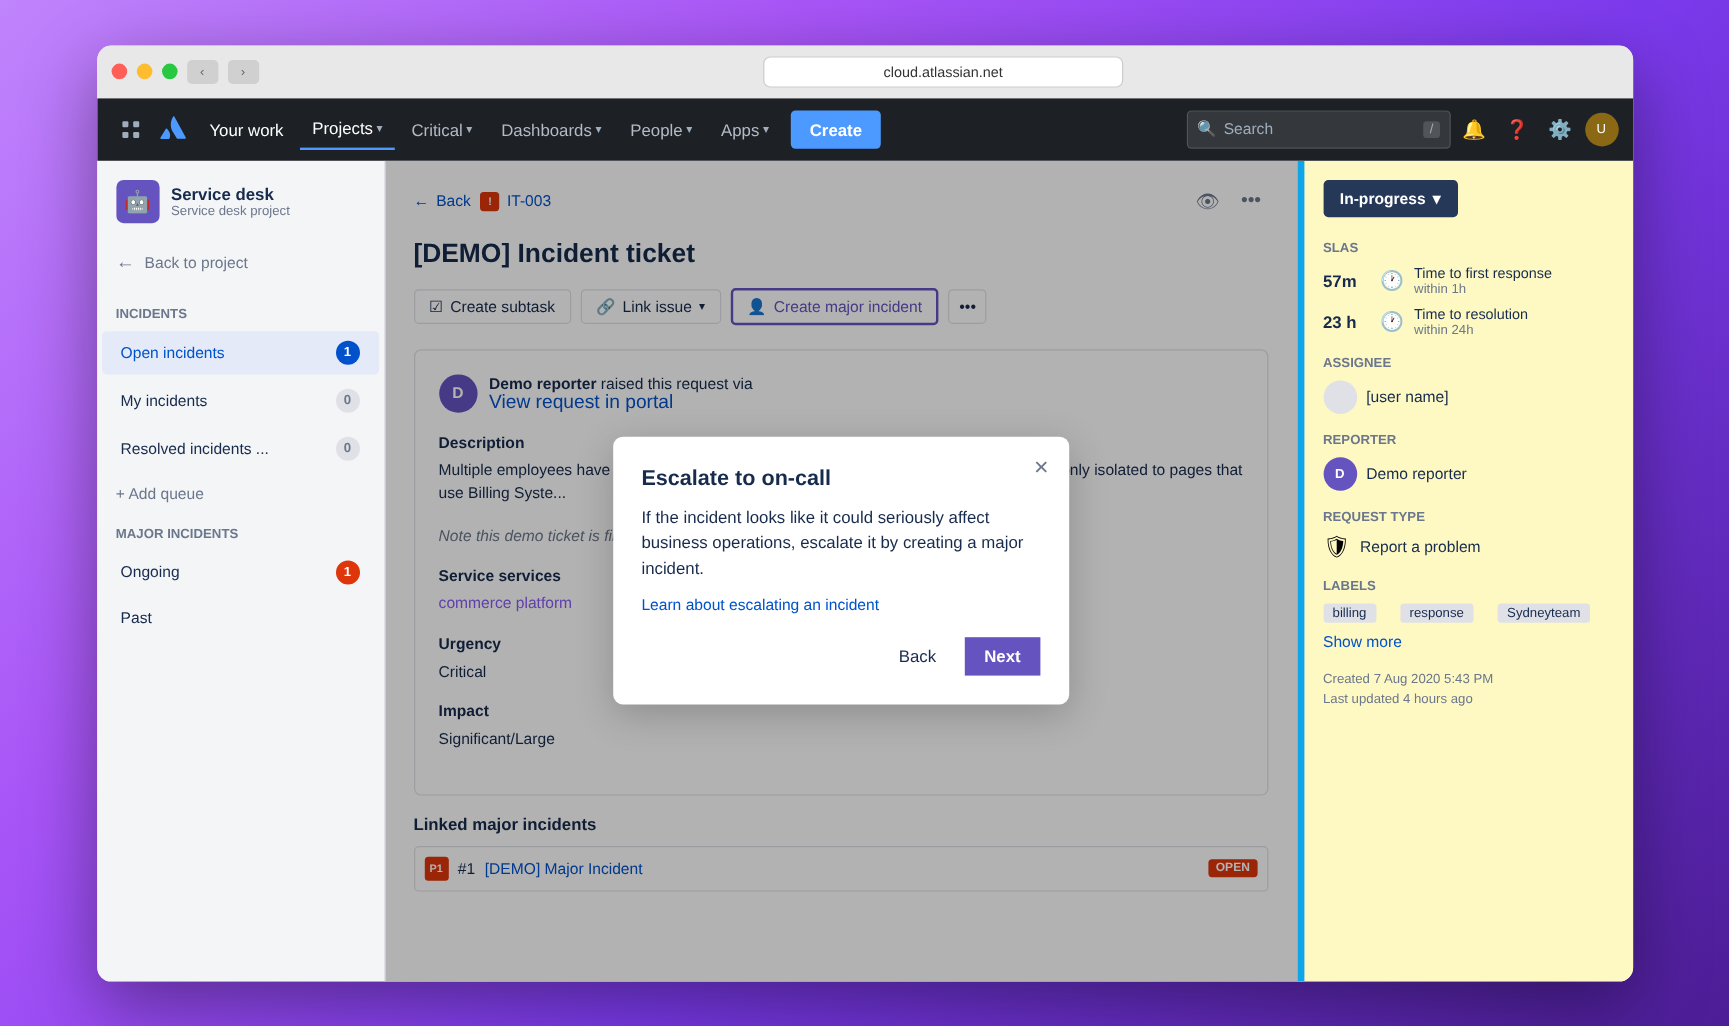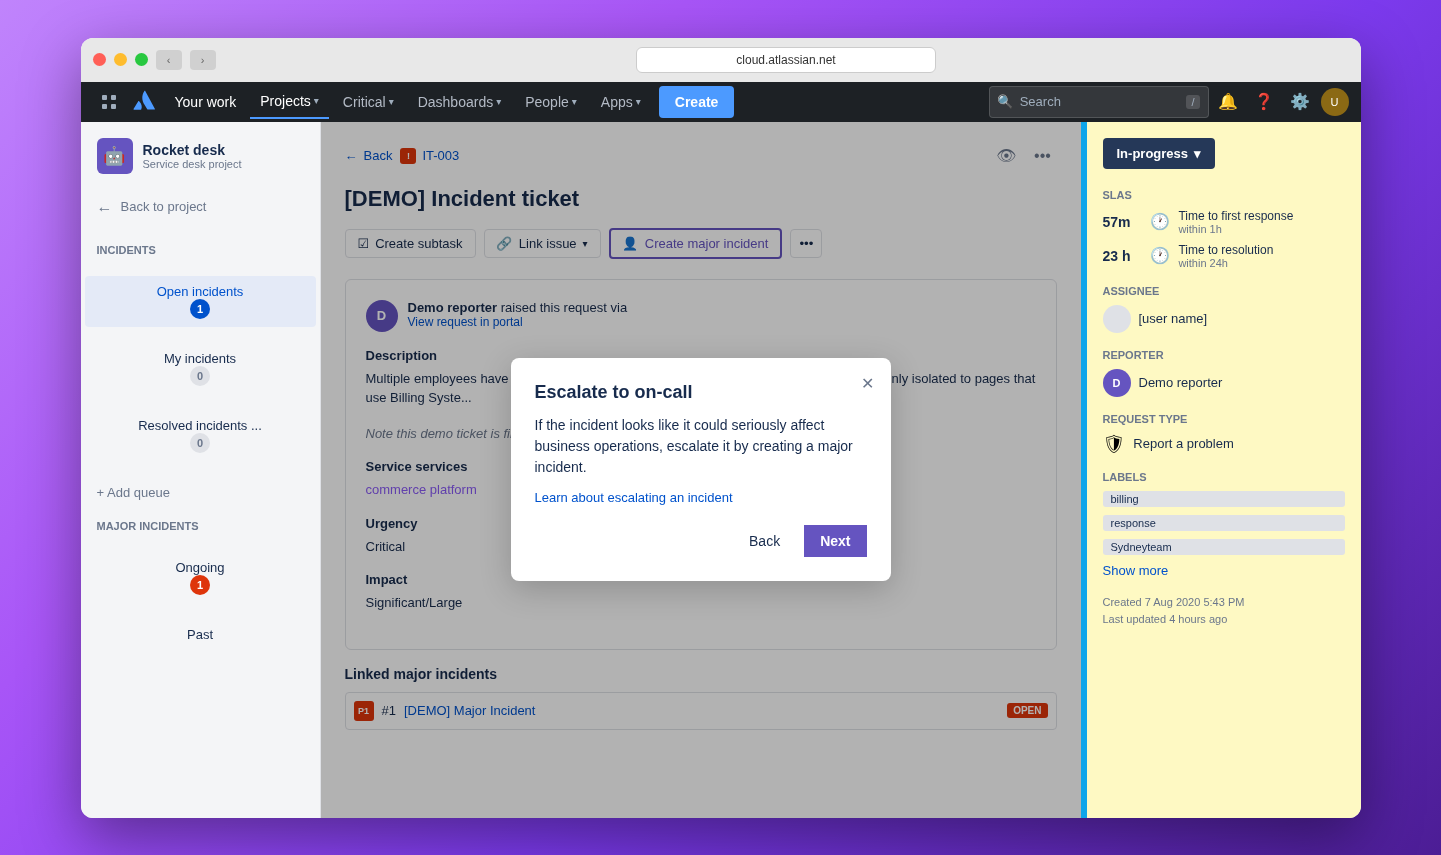--- a/index.html
+++ b/index.html
@@ -53,21 +53,21 @@
       height: 26px;
       display: flex;
       align-items: center;
       justify-content: center;
       font-size: 12px;
       color: #333;
       border: 1px solid #ccc;
     }
     
     .navbar {
-      height: 40px;
+      height: 52px;
       background: #1d2125;
       display: flex;
       align-items: center;
       padding: 0 12px;
       gap: 4px;
       flex-shrink: 0;
     }
     .nav-grid-icon {
       width: 32px; height: 32px;
       display: flex; align-items: center; justify-content: center;
@@ -178,22 +178,21 @@
       font-size: 11px; font-weight: 700; color: #6b778c;
       text-transform: uppercase;
       padding: 12px 16px 4px;
     }
     .sidebar-item {
       display: flex; align-items: center; justify-content: space-between;
       padding: 8px 16px;
       font-size: 13px; color: #172b4d;
       cursor: pointer;
       border-radius: 4px;
-      margin: 16px 4px;
-      flex-direction: column;
+      margin: 4px 4px;
     }
     .sidebar-item.active { background: #e4eaf7; color: #0052cc; font-weight: 500; }
     .badge {
       min-width: 20px; height: 20px;
       border-radius: 10px;
       display: flex; align-items: center; justify-content: center;
       font-size: 11px; font-weight: 600;
       padding: 0 5px;
     }
     .badge-blue { background: #0052cc; color: white; }
@@ -271,21 +270,21 @@
       display: flex; align-items: flex-start; gap: 10px;
       margin-bottom: 16px;
     }
     .reporter-avatar {
       width: 32px; height: 32px; border-radius: 50%;
       background: #6554c0;
       display: flex; align-items: center; justify-content: center;
       color: white; font-size: 13px; font-weight: 600; flex-shrink: 0;
     }
     .reporter-text { font-size: 13px; color: #172b4d; }
-    .reporter-link { color: #0052cc; cursor: pointer; font-size: 12px; }
+    .reporter-link { color: #0052cc; cursor: pointer; font-size: 16px; }
     .section-title { font-size: 13px; font-weight: 600; color: #172b4d; margin-bottom: 6px; }
     .section-content { font-size: 13px; color: #172b4d; margin-bottom: 16px; line-height: 1.5; }
     .section-content.italic { font-style: italic; color: #6b778c; }
     .link-text { color: #8b5cf6; cursor: pointer; }
     
     .right-panel {
       width: 280px;
       flex-shrink: 0;
       padding: 16px;
       background: #fef9c3;
@@ -306,21 +305,21 @@
     .panel-section { margin-bottom: 16px; }
     .panel-label { font-size: 11px; font-weight: 700; color: #6b778c; text-transform: uppercase; margin-bottom: 8px; }
     .sla-item { display: flex; align-items: center; gap: 8px; margin-bottom: 8px; }
     .sla-time { font-size: 14px; font-weight: 600; color: #172b4d; min-width: 40px; }
     .sla-clock { color: #6b778c; font-size: 16px; }
     .sla-desc { font-size: 12px; color: #172b4d; }
     .sla-sub { font-size: 11px; color: #6b778c; }
     .assignee-row { display: flex; align-items: center; gap: 8px; }
     .assignee-avatar { width: 28px; height: 28px; border-radius: 50%; background: #dfe1e6; }
     .assignee-name { font-size: 13px; color: #172b4d; }
-    .label-tags { display: flex; flex-wrap: wrap; gap: 8px; flex-direction: column; }
+    .label-tags { display: flex; flex-wrap: wrap; gap: 20px; }
     .label-tag {
       padding: 2px 8px;
       border-radius: 3px;
       font-size: 11px; font-weight: 500;
       background: #dfe1e6; color: #172b4d;
     }
     .show-more { color: #0052cc; font-size: 13px; cursor: pointer; display: block; margin-top: 8px; }
     .timestamps { font-size: 11px; color: #6b778c; margin-top: 12px; line-height: 1.6; }
     
     .linked-section { margin-top: 16px; }
@@ -456,21 +455,21 @@
   </div>
 
   <div class="main">
 
     <div class="sidebar">
       <div class="project-header">
         <div class="project-avatar">
           <span style="font-size:18px;">🤖</span>
         </div>
         <div class="project-info">
-          <h3>Rocket desk</h3>
+          <h3>Service desk</h3>
           <p>Service desk project</p>
         </div>
       </div>
 
       <div class="back-to-project">
         <span style="font-size:16px;">←</span>
         <span>Back to project</span>
       </div>
 
       <div class="sidebar-section-title">Incidents</div>

